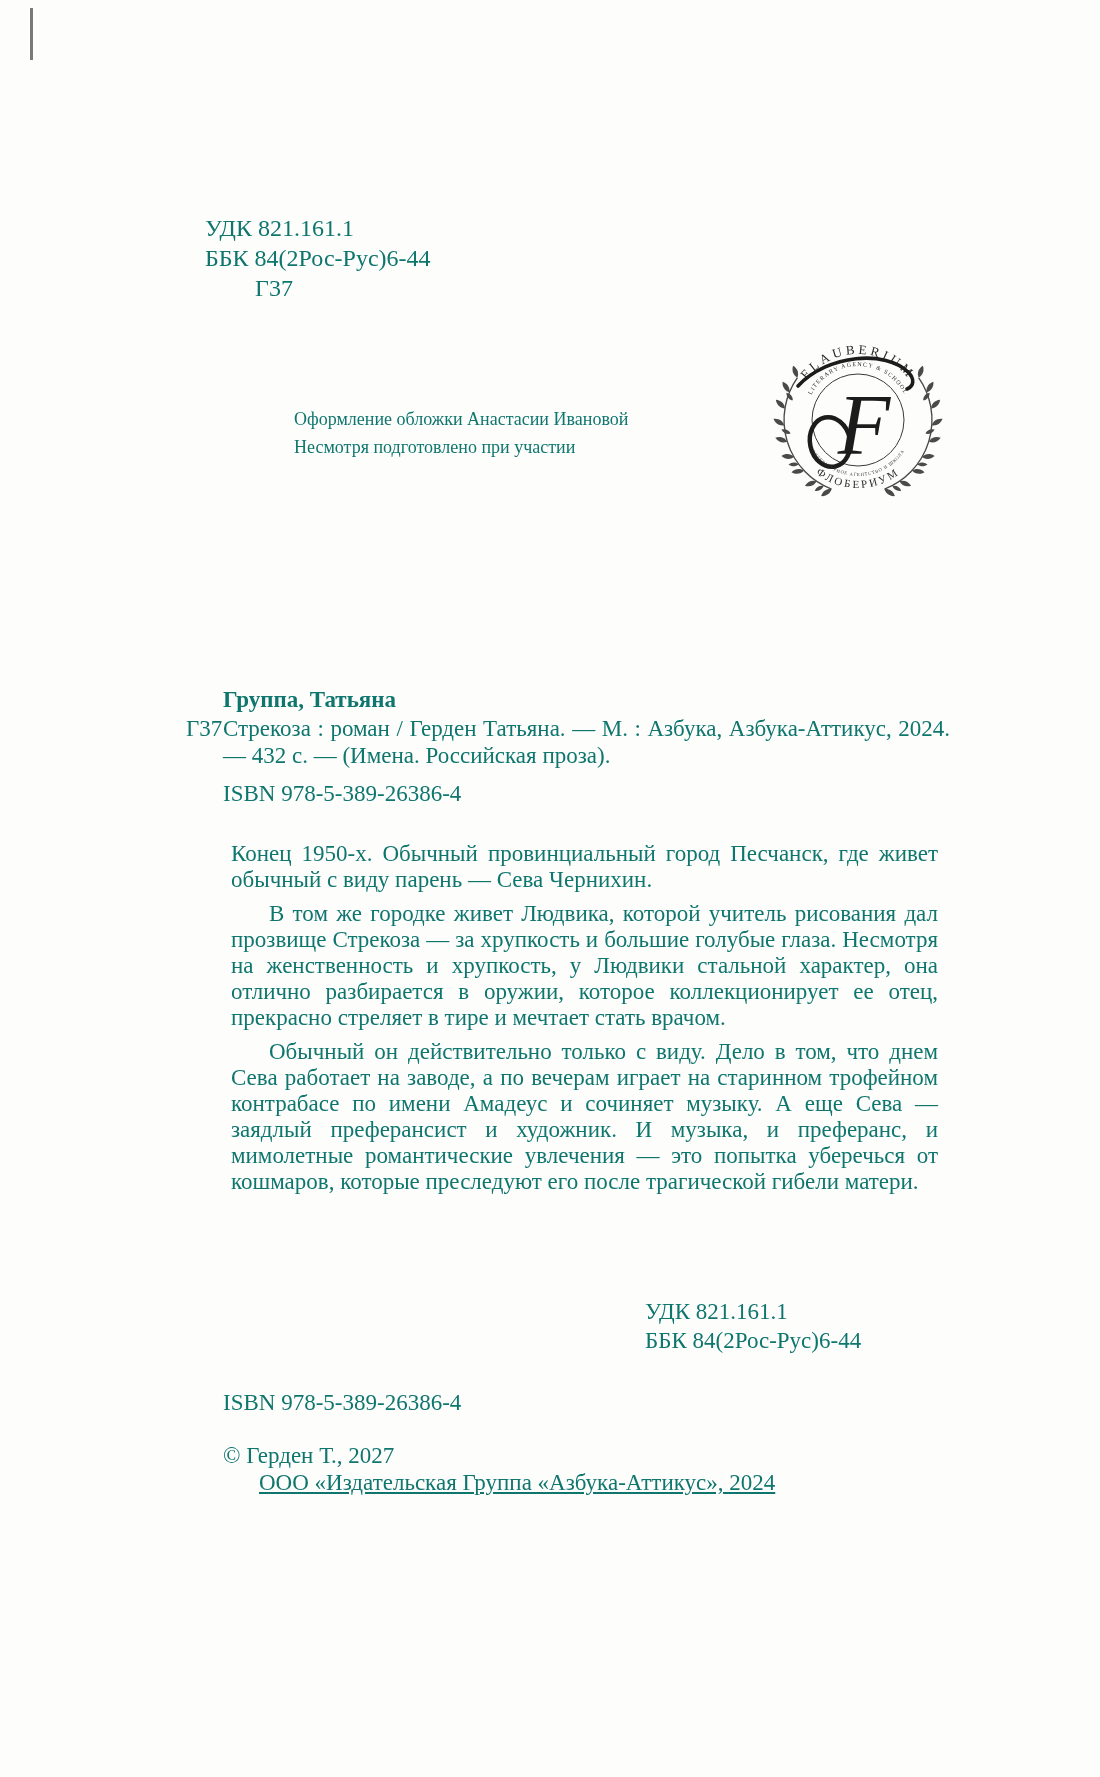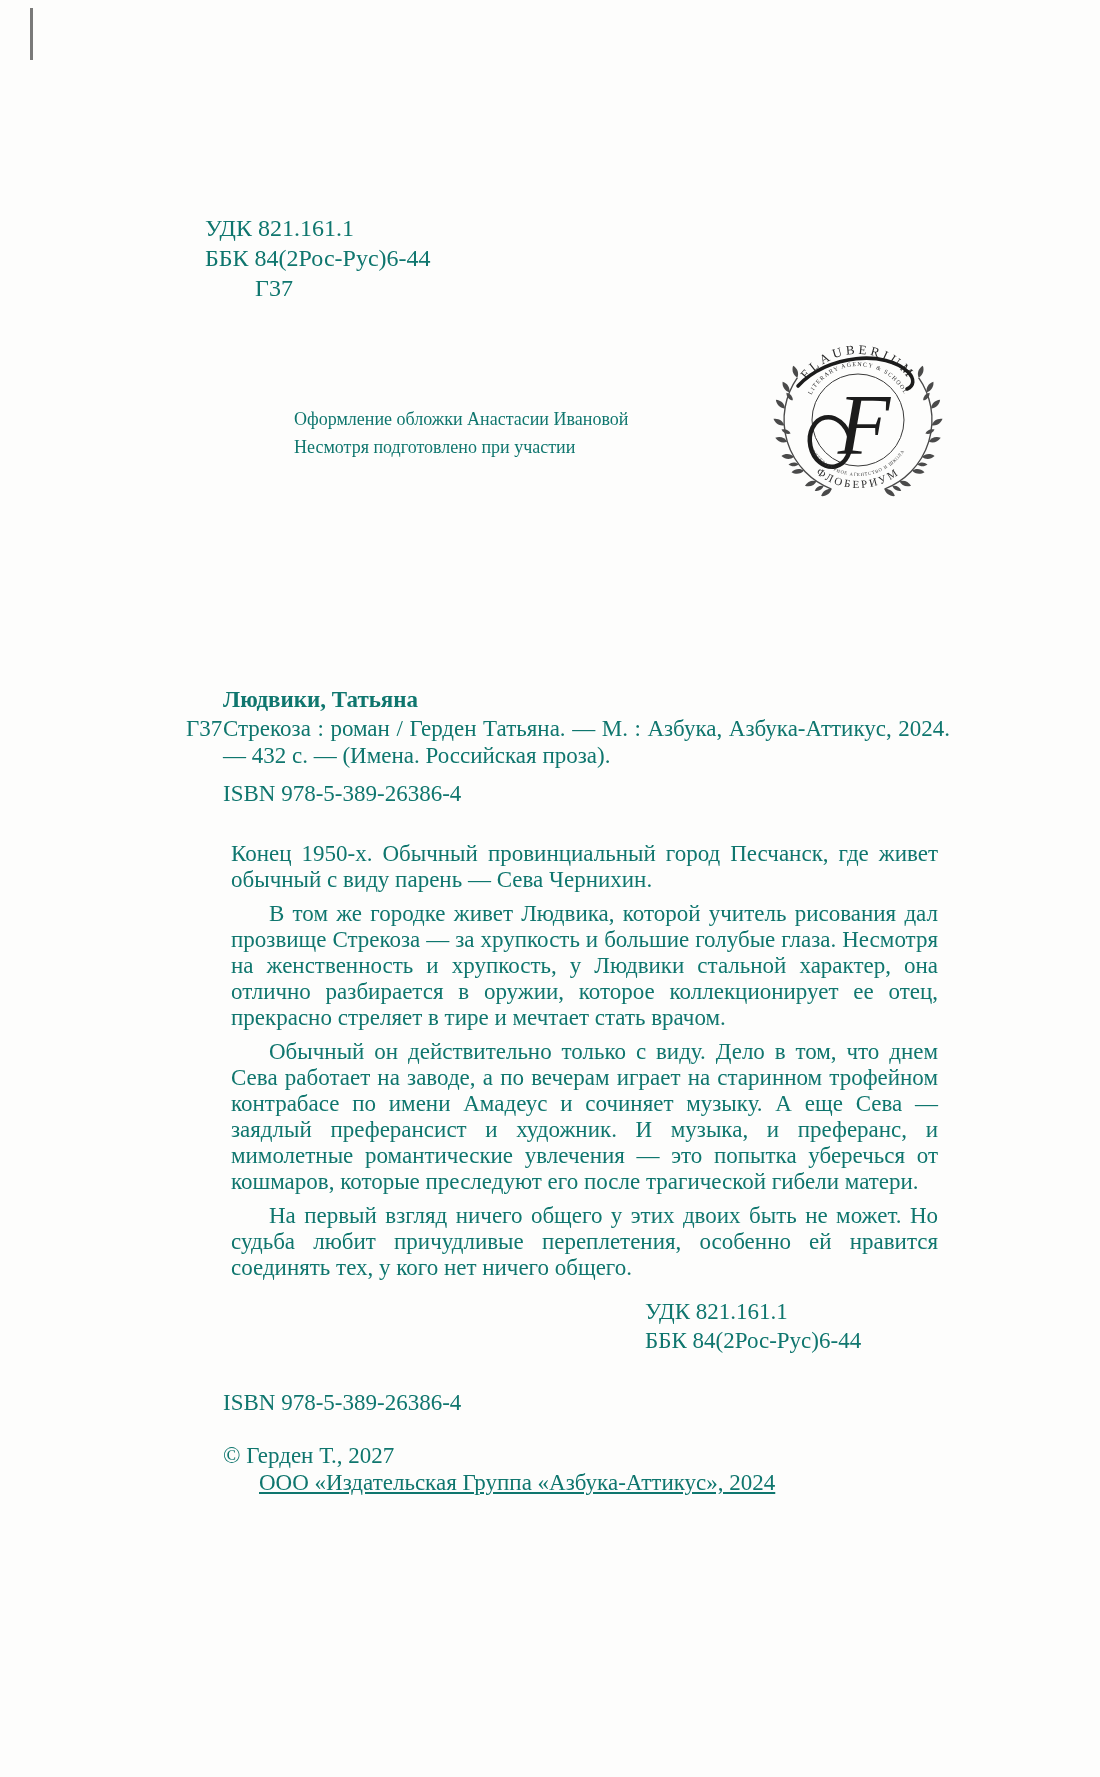--- a/index.html
+++ b/index.html
@@ -116,34 +116,33 @@
 
       <text font-size="4.6" letter-spacing="0.8" fill="#3a3a3a">
         <textPath href="#arcBotSmall" startOffset="50%" text-anchor="middle">ЛИТЕРАТУРНОЕ АГЕНТСТВО И ШКОЛА</textPath>
       </text>
       <text font-size="11" letter-spacing="2.5" fill="#2b2b2b">
         <textPath href="#arcBot" startOffset="50%" text-anchor="middle">ФЛОБЕРИУМ</textPath>
       </text>
     </svg>
   </div>
 
-  <div class="blk author-heading">Людвики, Татьяна</div>
+  <div class="blk author-heading">Группа, Татьяна</div>
 
   <div class="blk catalog-entry">
     <span class="hang-code">Г37</span>
     <p>Стрекоза : роман / Герден Татьяна. — М. : Азбука, Азбука-Аттикус, 2024. — 432 с. — (Имена. Российская проза).</p>
   </div>
 
   <div class="blk isbn-top">ISBN 978-5-389-26386-4</div>
 
   <div class="blk annotation">
     <p class="first">Конец 1950-х. Обычный провинциальный город Песчанск, где живет обычный с виду парень — Сева Чернихин.</p>
     <p>В том же городке живет Людвика, которой учитель рисования дал прозвище Стрекоза — за хрупкость и большие голубые глаза. Несмотря на женственность и хрупкость, у Людвики стальной характер, она отлично разбирается в оружии, которое коллекционирует ее отец, прекрасно стреляет в тире и мечтает стать врачом.</p>
     <p>Обычный он действительно только с виду. Дело в том, что днем Сева работает на заводе, а по вечерам играет на старинном трофейном контрабасе по имени Амадеус и сочиняет музыку. А еще Сева — заядлый преферансист и художник. И музыка, и преферанс, и мимолетные романтические увлечения — это попытка уберечься от кошмаров, которые преследуют его после трагической гибели матери.</p>
-    <p>На первый взгляд ничего общего у этих двоих быть не может. Но судьба любит причудливые переплетения, особенно ей нравится соединять тех, у кого нет ничего общего.</p>
   </div>
 
   <div class="blk footer-codes">
     <div class="line">УДК 821.161.1</div>
     <div class="line">ББК 84(2Рос-Рус)6-44</div>
   </div>
 
   <div class="blk isbn-bottom">ISBN 978-5-389-26386-4</div>
 
   <div class="blk copyright">

